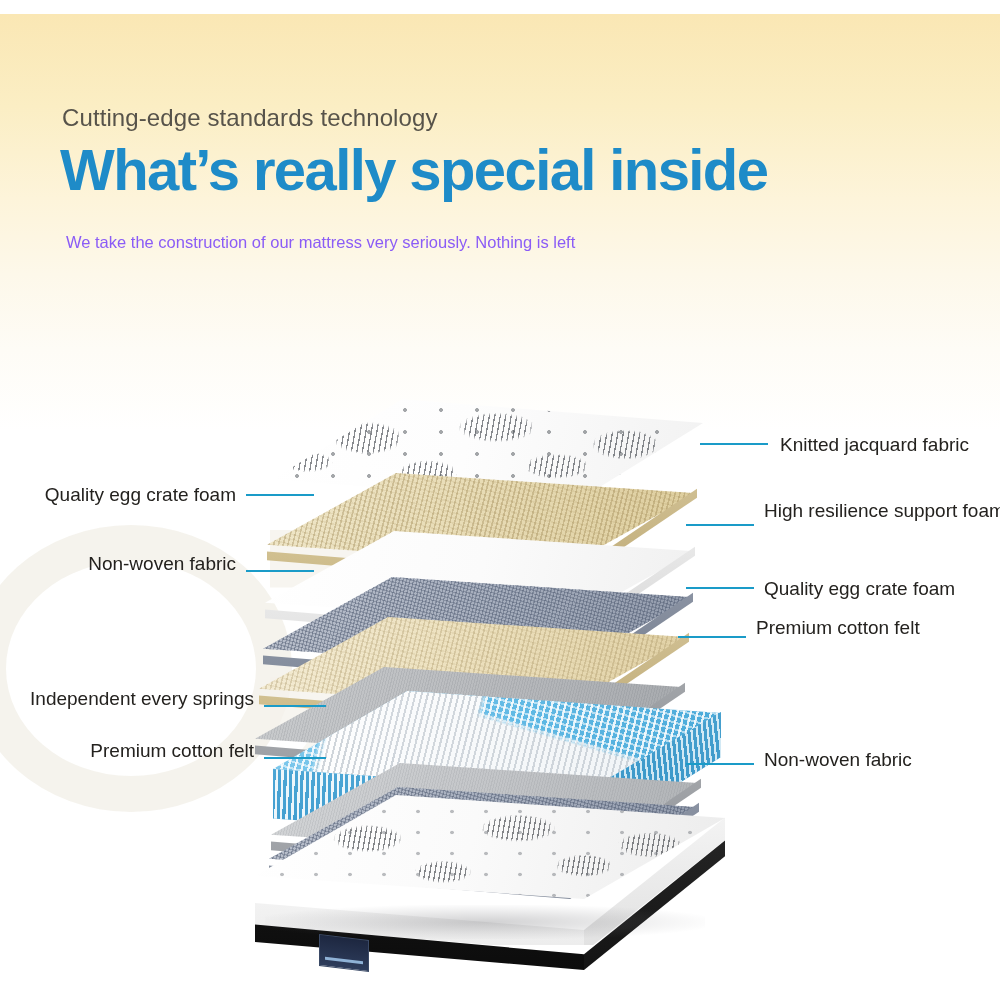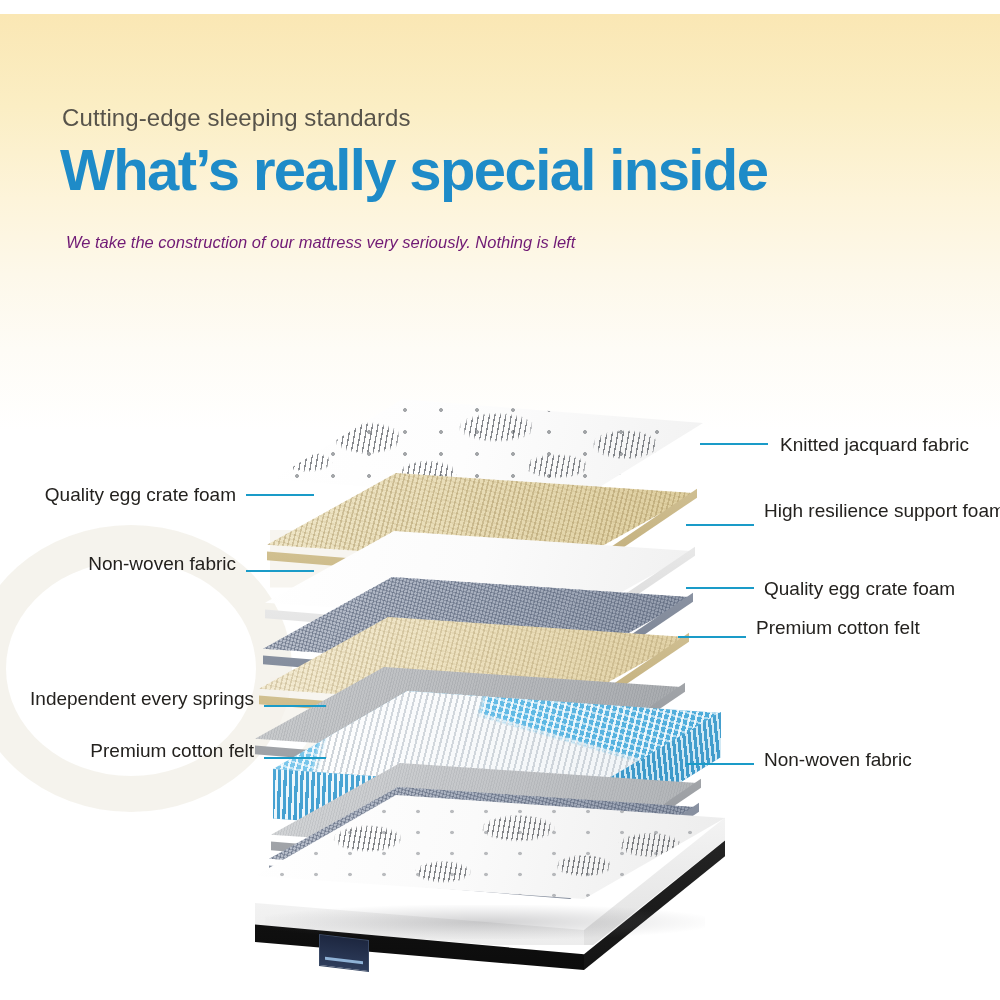--- a/index.html
+++ b/index.html
@@ -39,23 +39,22 @@
     font-family:"Liberation Sans", sans-serif;
   }
   .headline{
     position:absolute;left:60px;top:140px;
     font-size:58px;font-weight:bold;color:#1e8bc8;letter-spacing:-1.6px;
     white-space:nowrap;line-height:1.05;
     font-family:"Liberation Sans", sans-serif;
   }
   .body-copy{
     position:absolute;left:66px;top:228px;width:860px;
-    font-size:16.5px;color:#701a75;line-height:1.72;
-    font-family:"Liberation Sans", sans-serif;
-    font-style:italic;
+    font-size:16.5px;color:#8b5cf6;line-height:1.72;
+    font-family:"Liberation Sans", sans-serif;
   }
   .body-copy div{white-space:nowrap;}
 
   
   .label{
     position:absolute;font-size:19px;color:#24221f;white-space:nowrap;
     font-family:"Liberation Sans", sans-serif;
   }
   .label.right{text-align:left;}
   .label.left{text-align:right;}
@@ -271,21 +270,21 @@
   <div class="bg-top-white"></div>
   <div class="bg-cream"></div>
   <div class="bg-rest"></div>
 
   <div class="watermark">
     <div class="wm-o"></div>
     <div class="wm-bar"></div>
     <div class="wm-shear"></div>
   </div>
 
-  <div class="eyebrow">Cutting-edge sleeping standards</div>
+  <div class="eyebrow">Cutting-edge standards technology</div>
   <div class="headline">What’s really special inside</div>
   <div class="body-copy">
     <div>We take the construction of our mattress very seriously. Nothing is left</div>
   </div>
 
   <div class="stack">
 
     <div class="layer" style="left:18px;top:0;">
       <div class="jacquard">
         <div class="jq-base"></div>

